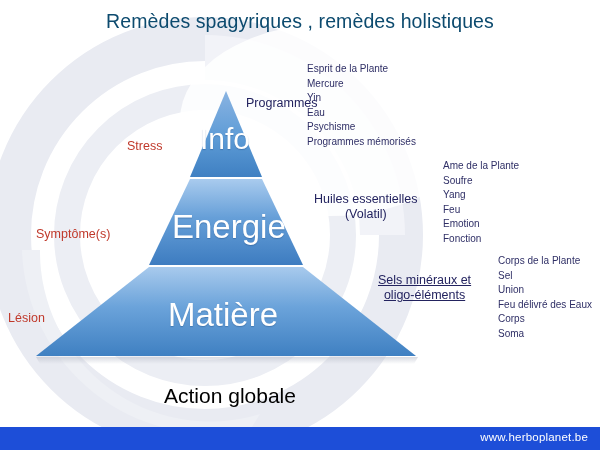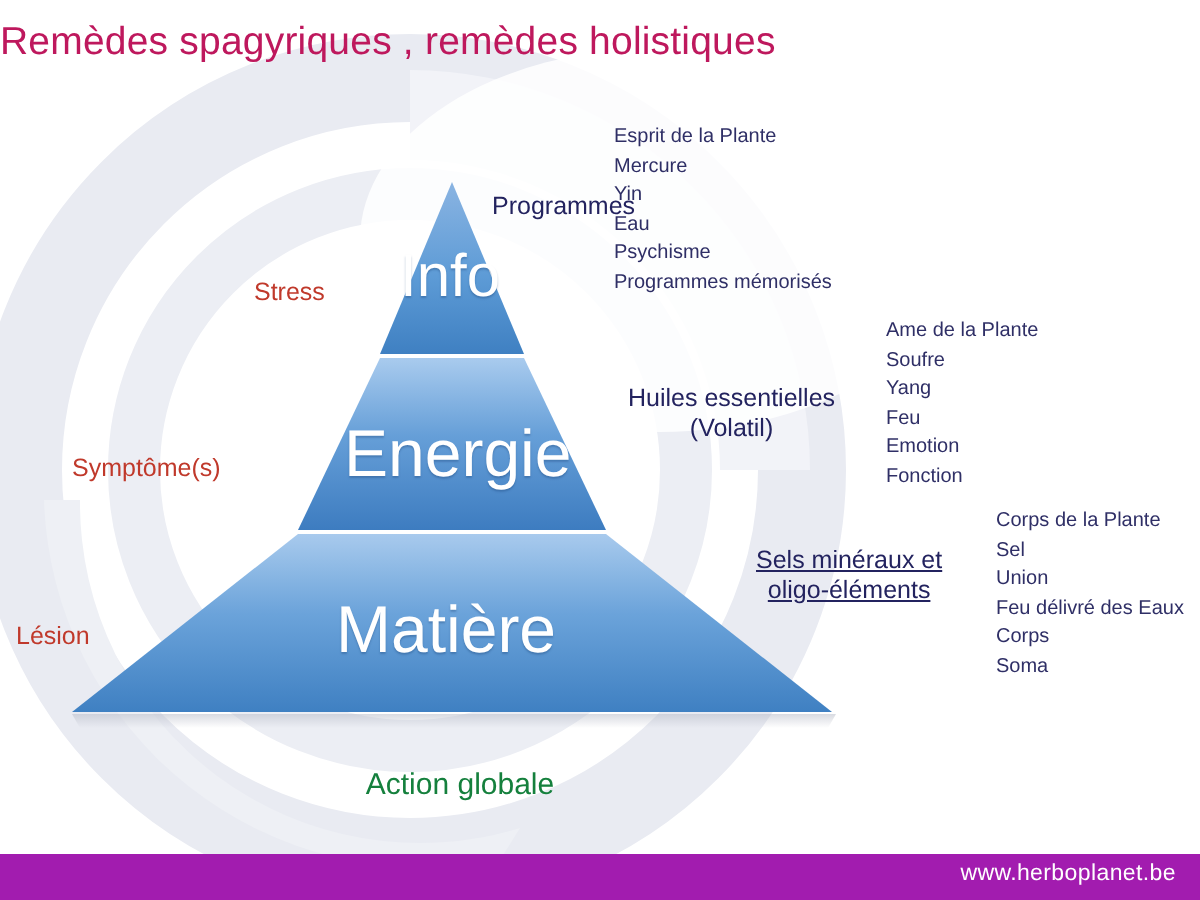--- a/index.html
+++ b/index.html
@@ -23,23 +23,23 @@
     width: 600px; height: 450px;
     pointer-events: none;
   }
 
   
   #title {
     position: absolute;
     left: 0;
     top: 10px;
     width: 600px;
-    text-align: left;
+    text-align: center;
     font-size: 19.5px;
-    color: #be185d;
+    color: #0c4a6e;
     letter-spacing: 0.1px;
     white-space: nowrap;
   }
 
   
   #pyramid {
     position: absolute;
     left: 0; top: 0;
     width: 600px; height: 450px;
     pointer-events: none;
@@ -93,33 +93,33 @@
   #list-matiere { left: 498px; top: 254px; }
   .list-block div { white-space: nowrap; }
 
   
   #caption {
     position: absolute;
     left: 0;
     top: 384px;
     width: 460px;
     text-align: center;
-    font-size: 15px;
-    color: #15803d;
+    font-size: 21px;
+    color: #000000;
     white-space: nowrap;
   }
 
   
   #footer {
     position: absolute;
     left: 0;
     top: 427px;
     width: 600px;
     height: 23px;
-    background: #a21caf;
+    background: #1d4ed8;
   }
   #footer-url {
     position: absolute;
     right: 12px;
     top: 4px;
     color: #ffffff;
     font-size: 11.5px;
     letter-spacing: 0.2px;
     white-space: nowrap;
   }

